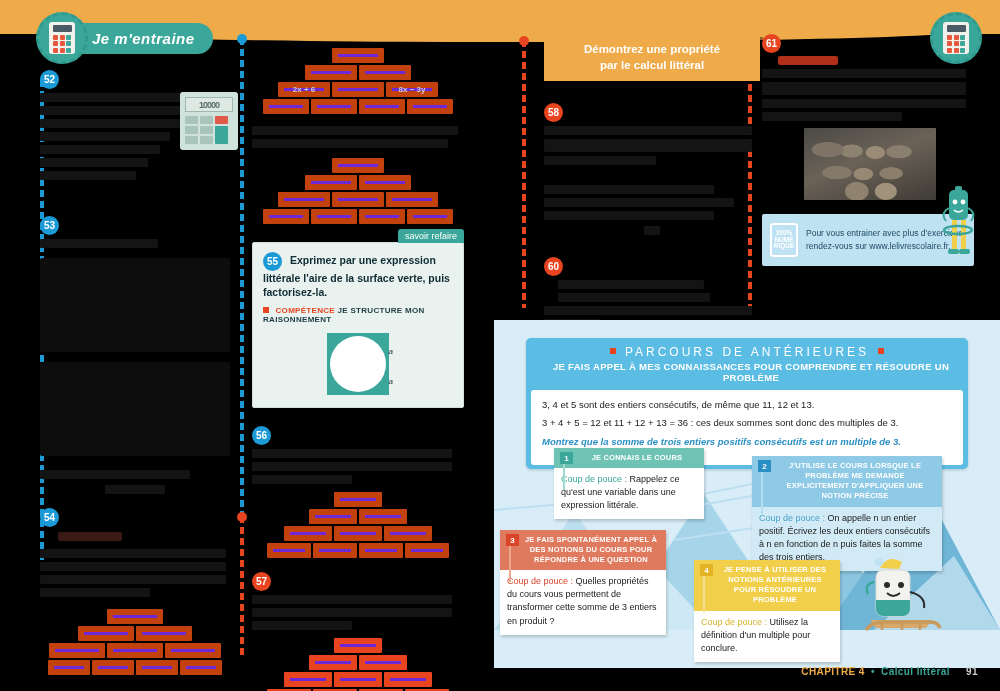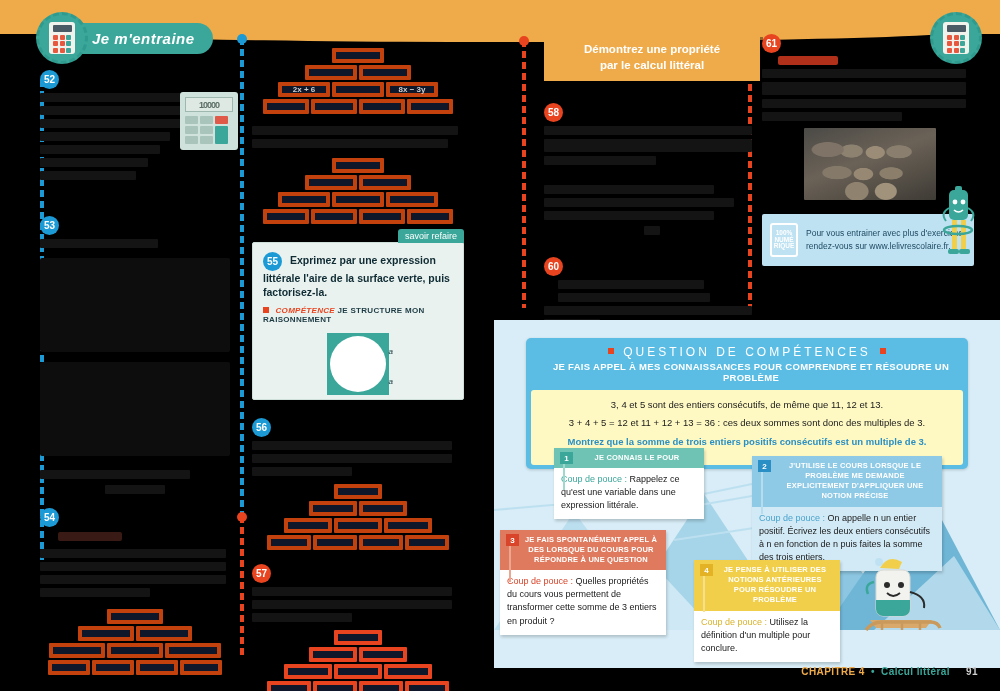--- a/index.html
+++ b/index.html
@@ -82,44 +82,44 @@
   .exno.red{background:#e8441f;text-align:center;}
 
   .ex{margin-bottom:14px;}
   .ex-title{color:#0a0a0a;font-size:10px;font-weight:bold;line-height:1.3;}
   .rline{height:9px;margin:4px 0;background:#141414;border-radius:1px;}
 
   
   .pyr{margin:8px auto 0;display:flex;flex-direction:column;align-items:center;gap:2px;}
   .pyr-row{display:flex;gap:2px;justify-content:center;}
   .brick{
-    height:15px;border:4px solid #c2410c;background:#0f172a;
+    height:15px;border:6px solid #c2410c;background:#6d28d9;
     box-sizing:border-box;border-radius:1px;
     display:flex;align-items:center;justify-content:center;
     color:#cfcfcf;font-size:8px;font-weight:bold;
   }
   .pyr.red .brick{border-color:#e8441f;}
   .b1{width:52px;} .b2{width:52px;} .b3{width:52px;} .b4{width:52px;}
 
   
   .sf-wrap{position:relative;margin-top:18px;}
   .sf-tab{
     position:absolute;right:0;top:-13px;
     background:#3aa79a;color:#fff;font-size:9px;
     padding:2px 7px;border-radius:3px 3px 0 0;
   }
   .sf-box{
     background:#e9f2ef;border:1px solid #cfe0db;
-    padding:9px 10px 4px;border-radius:2px;
+    padding:9px 10px 12px;border-radius:2px;
     box-shadow:2px 2px 0 rgba(0,0,0,.35);
   }
   .sf-title{color:#0f2b33;font-size:10.5px;font-weight:bold;line-height:1.35;}
   .sf-comp{margin-top:7px;font-size:8px;letter-spacing:.3px;}
   .sf-comp .sq{display:inline-block;width:6px;height:6px;background:#e8441f;margin-right:4px;}
-  .sf-comp .lbl{color:#e8441f;font-weight:bold;font-style:italic;}
+  .sf-comp .lbl{color:#e8441f;font-weight:bold;}
   .sf-comp .txt{color:#1d3b44;font-weight:bold;}
   .sf-fig{
     width:62px;height:62px;background:#3aa79a;margin:9px auto 0;
     position:relative;
   }
   .sf-fig .circ{
     position:absolute;left:50%;top:50%;transform:translate(-50%,-50%);
     width:56px;height:56px;border-radius:50%;background:#fff;
   }
   .sf-dim{position:absolute;font-style:italic;color:#12323a;font-size:8px;}
@@ -175,24 +175,24 @@
   .pc-h1{
     color:#fff;text-align:center;font-size:12px;letter-spacing:3px;
     padding:7px 0 2px;
   }
   .pc-h1 .sq{display:inline-block;width:6px;height:6px;background:#e8441f;vertical-align:2px;margin:0 9px;}
   .pc-h2{
     color:#fff;text-align:center;font-size:9.5px;font-weight:bold;
     letter-spacing:.3px;padding:0 10px 7px;margin-left:8px;
   }
   .pc-body{
-    background:#fef9c3;margin:0 5px;border-radius:3px;padding:8px 11px 9px;text-align:center;
+    background:#ffffff;margin:0 5px;border-radius:3px;padding:8px 11px 9px;
   }
   .pc-body p{margin:0 0 5px;font-size:9.5px;color:#1a1a1a;line-height:1.4;}
-  .pc-body p.q{color:#2a8fc4;font-weight:bold;margin-bottom:8px;}
+  .pc-body p.q{color:#2a8fc4;font-weight:bold;margin-bottom:8px;font-style:italic;}
 
   
   .ccard{position:absolute;width:150px;box-shadow:1px 2px 3px rgba(0,0,0,.2);}
   .cc-head{
     color:#fff;font-size:7.5px;font-weight:bold;text-align:center;
     line-height:1.35;padding:5px 6px 5px 22px;letter-spacing:.2px;
   }
   .cc-body{background:#fff;padding:5px 7px 7px;font-size:9px;line-height:1.45;color:#1a1a1a;}
   .cc-body .cdp{font-weight:normal;}
   .cc-flag{
@@ -570,52 +570,52 @@
       <path d="M200 176 L258 164 M200 186 L258 176" stroke="#bde0f0" stroke-width="2" fill="none"></path>
       <path d="M196 104 L262 118" stroke="#bde0f0" stroke-width="2" fill="none"></path>
       <path d="M60 186 L200 160" stroke="#bde0f0" stroke-width="2" fill="none"></path>
       <path d="M180 220 L260 208" stroke="#bde0f0" stroke-width="2" fill="none"></path>
       <path d="M0 190 L70 184" stroke="#bde0f0" stroke-width="2" fill="none"></path>
       <path d="M330 225 L420 236" stroke="#bde0f0" stroke-width="2" fill="none"></path>
     </svg>
 
     <div class="pc-box">
       <div class="pc-h1">
-        <span class="sq"></span><span>QUESTION DE COMPÉTENCES</span><span class="sq"></span>
+        <span class="sq"></span><span>PARCOURS DE ANTÉRIEURES</span><span class="sq"></span>
       </div>
       <div class="pc-h2">JE FAIS APPEL À MES CONNAISSANCES POUR COMPRENDRE ET RÉSOUDRE UN PROBLÈME</div>
       <div class="pc-body">
         <p>3, 4 et 5 sont des entiers consécutifs, de même que 11, 12 et 13.</p>
         <p>3 + 4 + 5 = 12 et 11 + 12 + 13 = 36 : ces deux sommes sont donc des multiples de 3.</p>
         <p class="q">Montrez que la somme de trois entiers positifs consécutifs est un multiple de 3.</p>
       </div>
     </div>
 
     <div class="ccard card1" style="left:60px;top:128px;width:150px;">
       <div class="cc-flag">1</div>
       <div class="cc-pole"></div>
-      <div class="cc-head">JE CONNAIS LE POUR</div>
+      <div class="cc-head">JE CONNAIS LE COURS</div>
       <div class="cc-body">
         <span class="cdp">Coup de pouce :</span><span> Rappelez ce qu'est une variable dans une expression littérale.</span>
       </div>
     </div>
 
     <div class="ccard card2" style="left:258px;top:136px;width:190px;">
       <div class="cc-flag">2</div>
       <div class="cc-pole" style="height:42px;"></div>
       <div class="cc-head">J'UTILISE LE COURS LORSQUE LE PROBLÈME ME DEMANDE EXPLICITEMENT D'APPLIQUER UNE NOTION PRÉCISE</div>
       <div class="cc-body">
         <span class="cdp">Coup de pouce :</span><span> On appelle n un entier positif. Écrivez les deux entiers consécutifs à n en fonction de n puis faites la somme des trois entiers.</span>
       </div>
     </div>
 
     <div class="ccard card3" style="left:6px;top:210px;width:166px;">
       <div class="cc-flag">3</div>
       <div class="cc-pole" style="height:36px;"></div>
-      <div class="cc-head">JE FAIS SPONTANÉMENT APPEL À DES LORSQUE DU COURS POUR RÉPONDRE À UNE QUESTION</div>
+      <div class="cc-head">JE FAIS SPONTANÉMENT APPEL À DES NOTIONS DU COURS POUR RÉPONDRE À UNE QUESTION</div>
       <div class="cc-body">
         <span class="cdp">Coup de pouce :</span><span> Quelles propriétés du cours vous permettent de transformer cette somme de 3 entiers en produit ?</span>
       </div>
     </div>
 
     <div class="ccard card4" style="left:200px;top:240px;width:146px;">
       <div class="cc-flag">4</div>
       <div class="cc-pole" style="height:36px;"></div>
       <div class="cc-head">JE PENSE À UTILISER DES NOTIONS ANTÉRIEURES POUR RÉSOUDRE UN PROBLÈME</div>
       <div class="cc-body">

